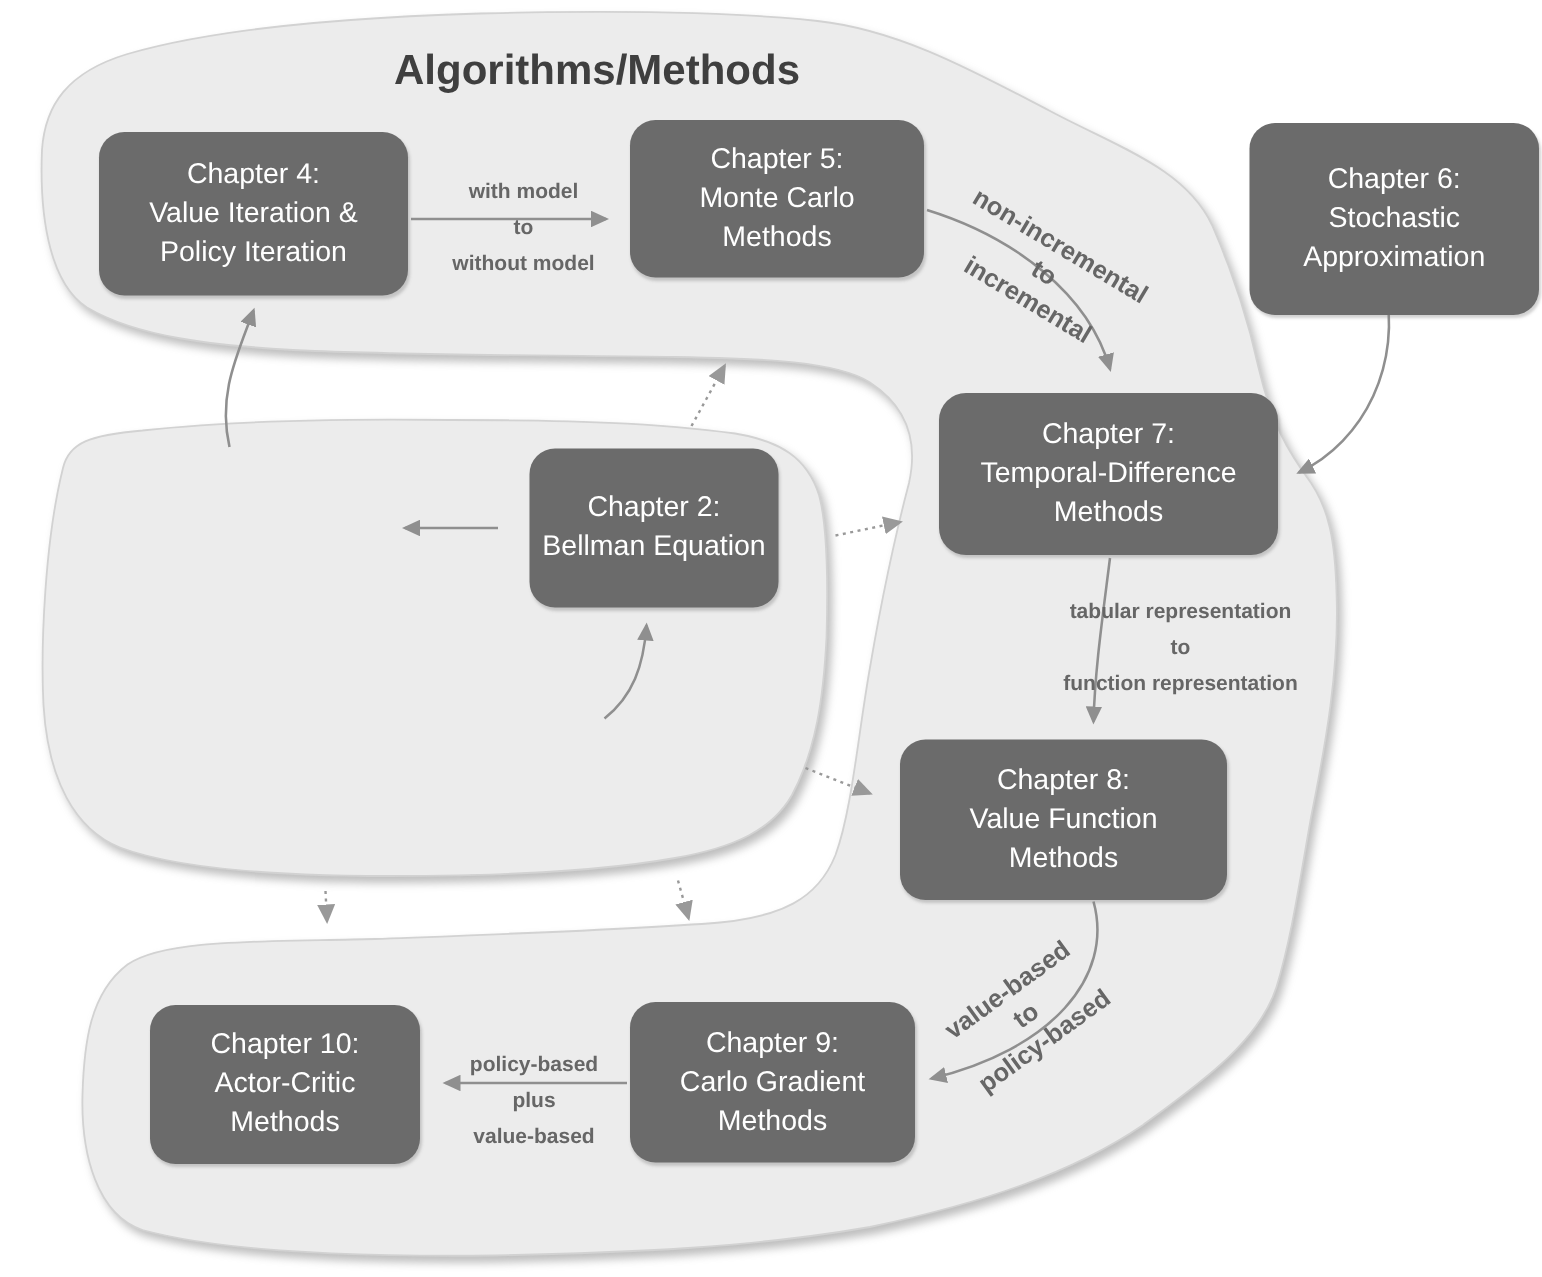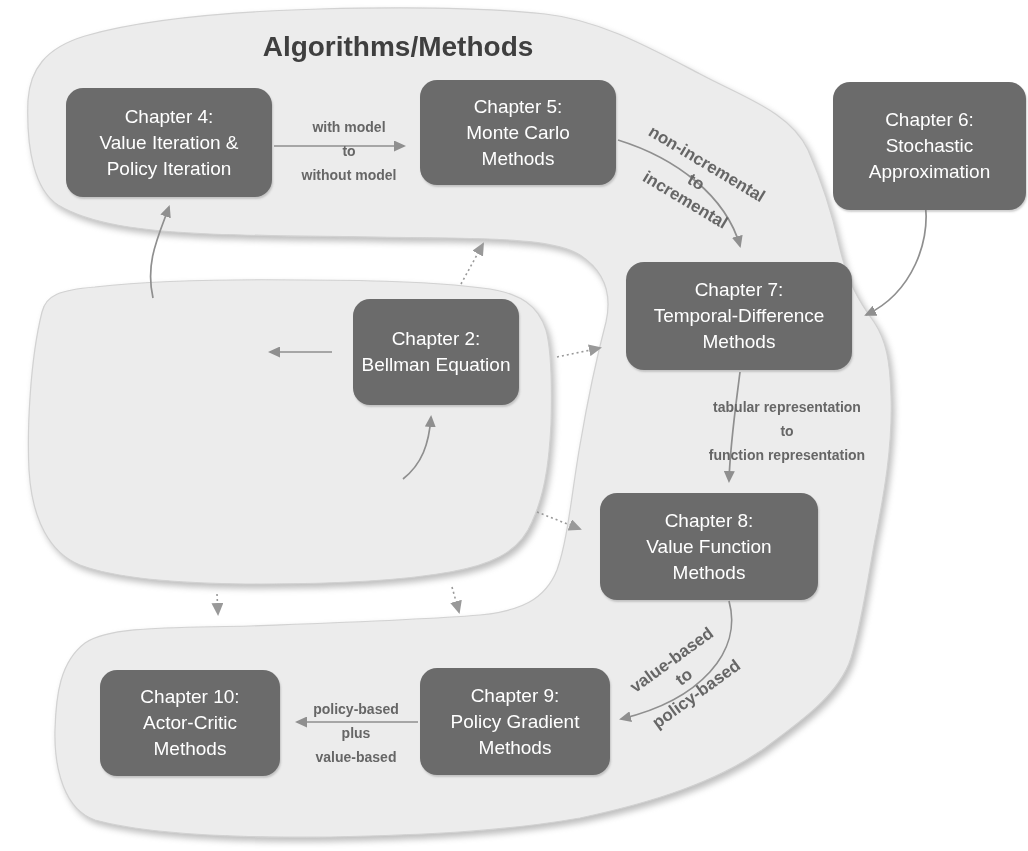--- a/index.html
+++ b/index.html
@@ -171,21 +171,21 @@
   <div class="chapter-box" id="ch6">Chapter 6:
 Stochastic
 Approximation</div>
   <div class="chapter-box" id="ch7">Chapter 7:
 Temporal-Difference
 Methods</div>
   <div class="chapter-box" id="ch8">Chapter 8:
 Value Function
 Methods</div>
   <div class="chapter-box" id="ch9">Chapter 9:
-Policy Gradient
+Carlo Gradient
 Methods</div>
   <div class="chapter-box" id="ch10">Chapter 10:
 Actor-Critic
 Methods</div>
   <div class="chapter-box" id="ch2">Chapter 2:
 Bellman Equation</div>
 
   <div class="mlabel" id="lbl-model">with model
 to
 without model</div>

